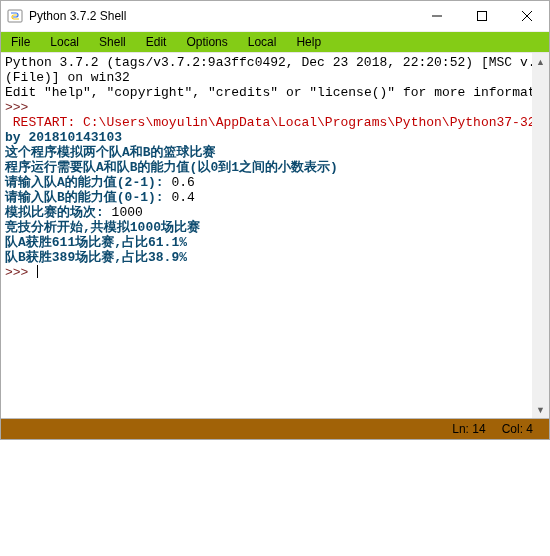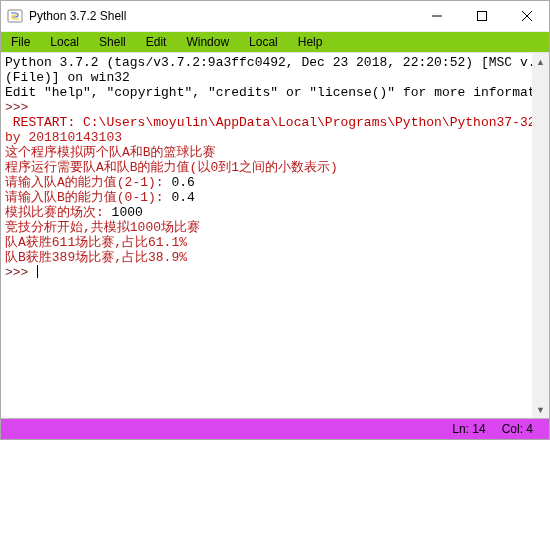--- a/index.html
+++ b/index.html
@@ -81,42 +81,42 @@
   .text {
     font-family: "NSimSun","SimSun","Courier New",monospace;
     font-size: 13px;
     line-height: 15px;
     white-space: pre;
     padding: 2px 4px;
     color: #000;
   }
   .blk { color: #000; }
   .prm { color: #7d2727; }
-  .blu { color: #b91c1c; }
+  .blu { color: #0c4a6e; font-weight: bold; }
   .red { color: #c00000; }
 
   .cursor {
     display: inline-block;
     width: 1px;
     height: 13px;
     background: #000;
     margin-left: 1px;
     vertical-align: -2px;
   }
 
   .statusbar {
     height: 20px;
     display: flex;
     justify-content: flex-end;
     align-items: center;
     font-size: 12px;
     padding: 0 8px;
     color: #000;
     border-top: 1px solid #bbb;
-    background: #d946ef;
+    background: #a16207;
   }
   .statusbar .cell {
     padding: 0 8px;
   }
 
   .scrollbar {
     position: absolute;
     right: 0;
     top: 0;
     width: 17px;
@@ -167,21 +167,21 @@
           </svg>
       </div>
     </div>
   </div>
 
   <div class="menubar">
     <div class="item">File</div>
     <div class="item">Local</div>
     <div class="item">Shell</div>
     <div class="item">Edit</div>
-    <div class="item">Window</div>
+    <div class="item">Options</div>
     <div class="item">Local</div>
     <div class="item">Help</div>
   </div>
 
   <div class="content">
     <div class="text"><span class="blk">Python 3.7.2 (tags/v3.7.2:9a3ffc0492, Dec 23 2018, 22:20:52) [MSC v.1916 32 bit</span>
 <span class="blk">(File)] on win32</span>
 <span class="blk"><span>Edit </span><span>"help"</span><span>, </span><span>"copyright"</span><span>, </span><span>"credits"</span><span> or </span><span>"license()"</span><span> for more information.</span></span>
 <span class="prm">&gt;&gt;&gt; </span>
 <span class="red"> RESTART: C:\Users\moyulin\AppData\Local\Programs\Python\Python37-32\dadad.py</span>

